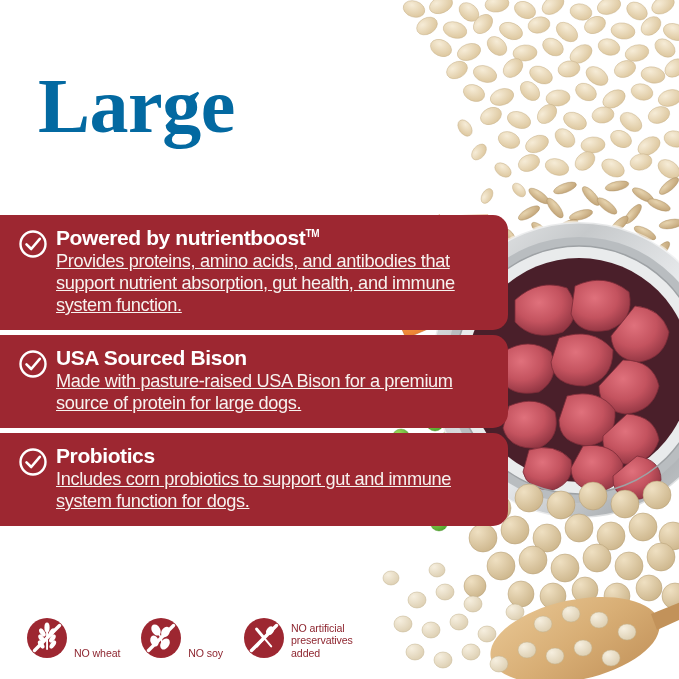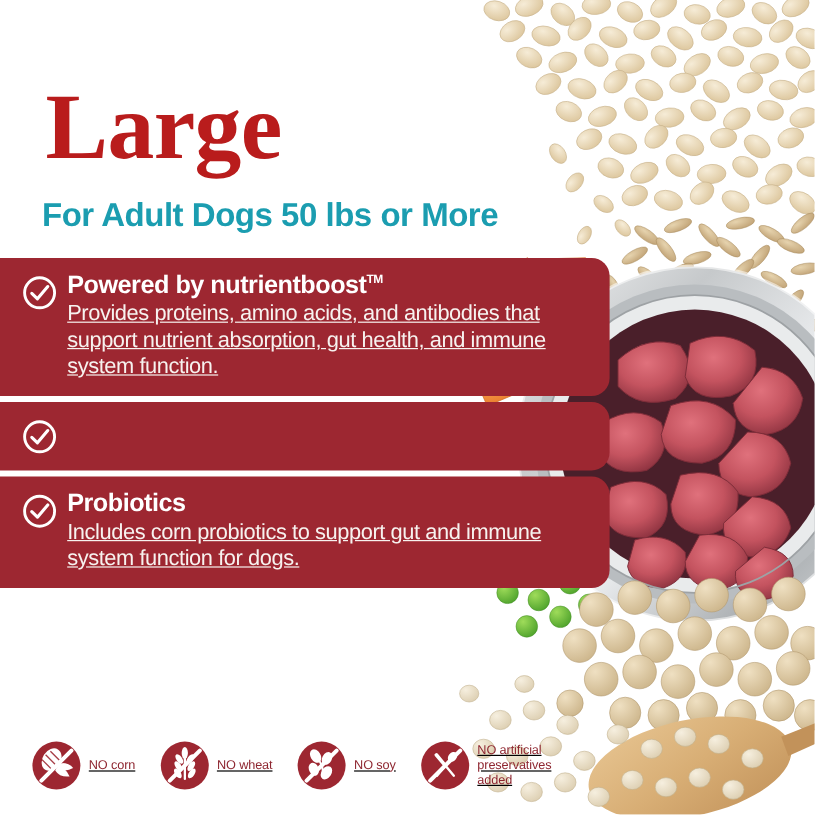--- a/index.html
+++ b/index.html
@@ -15,21 +15,21 @@
   .photo{position:absolute;top:0;right:0;width:300px;height:679px;overflow:hidden;pointer-events:none;}
   .photo svg{position:absolute;top:0;left:0;}
 
   
   .headline{
     position:absolute;left:38px;top:18px;width:420px;
     font-family:"Liberation Serif", serif;
     font-weight:700;
     font-size:78px;
     line-height:0.92;
-    color:#b91c1c;
+    color:#0369a1;
     letter-spacing:-0.5px;
   }
   .headline .l2{display:block;}
   .subhead{
     position:absolute;left:35px;top:165px;width:430px;
     font-family:"Liberation Sans", sans-serif;
     font-weight:700;
     font-size:27.5px;
     line-height:1;
     color:#1b9db0;
@@ -75,21 +75,21 @@
     letter-spacing:-0.35px;
     margin:0;
     text-decoration:underline;
   }
 
   
   .badges{
     position:absolute;left:26px;top:617px;
     display:flex;align-items:center;
   }
-  .badge{display:flex;align-items:center;margin-right:20px;text-decoration:underline;}
+  .badge{display:flex;align-items:flex-end;margin-right:20px;}
   .badge-icon{flex:0 0 auto;width:42px;height:42px;}
   .badge-label{
     font-family:"Liberation Sans", sans-serif;
     font-size:10.6px;
     font-weight:500;
     line-height:1.18;
     color:#8e2630;
     letter-spacing:-0.1px;
     margin-left:6px;
     white-space:pre-line;
@@ -380,21 +380,20 @@
           <ellipse cx="248" cy="632" rx="9" ry="8"></ellipse>
         <ellipse cx="12" cy="578" rx="8" ry="7"></ellipse>
           <ellipse cx="58" cy="570" rx="8" ry="7"></ellipse>
       </g>
     </svg>
   </div>
 
   <h1 class="headline">
     <span>Large</span>
   </h1>
-  <div class="subhead">For Adult Dogs 50 lbs or More</div>
 
   <div class="panels">
 
     <div class="panel">
       <span class="panel-icon">
         <svg width="30" height="30" viewBox="0 0 30 30" xmlns="http://www.w3.org/2000/svg">
           <circle cx="15" cy="15" r="12.5" fill="none" stroke="#ffffff" stroke-width="2.4"></circle>
           <path d="M8.5 15.4 L13.2 20 L21.8 9.8" fill="none" stroke="#ffffff" stroke-width="2.6" stroke-linecap="round" stroke-linejoin="round"></path>
         </svg>
       </span>
@@ -404,57 +403,42 @@
       </div>
     </div>
 
     <div class="panel">
       <span class="panel-icon">
         <svg width="30" height="30" viewBox="0 0 30 30" xmlns="http://www.w3.org/2000/svg">
           <circle cx="15" cy="15" r="12.5" fill="none" stroke="#ffffff" stroke-width="2.4"></circle>
           <path d="M8.5 15.4 L13.2 20 L21.8 9.8" fill="none" stroke="#ffffff" stroke-width="2.6" stroke-linecap="round" stroke-linejoin="round"></path>
         </svg>
       </span>
+      <div class="panel-body">
+        <p class="panel-title"><span>USA Sourced Bison</span><sup></sup></p>
+        <p class="panel-text">Made with pasture-raised USA Bison for a premium source of protein for large dogs.</p>
+      </div>
     </div>
 
     <div class="panel">
       <span class="panel-icon">
         <svg width="30" height="30" viewBox="0 0 30 30" xmlns="http://www.w3.org/2000/svg">
           <circle cx="15" cy="15" r="12.5" fill="none" stroke="#ffffff" stroke-width="2.4"></circle>
           <path d="M8.5 15.4 L13.2 20 L21.8 9.8" fill="none" stroke="#ffffff" stroke-width="2.6" stroke-linecap="round" stroke-linejoin="round"></path>
         </svg>
       </span>
       <div class="panel-body">
         <p class="panel-title"><span>Probiotics</span><sup></sup></p>
         <p class="panel-text">Includes corn probiotics to support gut and immune system function for dogs.</p>
       </div>
     </div>
   </div>
 
   <div class="badges">
 
-    <div class="badge">
-      <span class="badge-icon">
-        <svg width="42" height="42" viewBox="0 0 42 42" xmlns="http://www.w3.org/2000/svg">
-          <circle cx="21" cy="21" r="20" fill="#9d2731"></circle>
-          <g fill="#ffffff">
-            <ellipse cx="17" cy="16" rx="7.5" ry="10" transform="rotate(32 17 16)"></ellipse>
-            <path d="M22 21 q7 2 10 9 q-8 1 -12 -5 z"></path>
-            <path d="M23 19 q8 -1 12 4 q-7 4 -13 0 z"></path>
-          </g>
-          <g stroke="#9d2731" stroke-width="1.1" opacity="0.9">
-            <line x1="12" y1="12" x2="22" y2="22"></line>
-            <line x1="16" y1="9" x2="26" y2="19"></line>
-            <line x1="9" y1="16" x2="19" y2="26"></line>
-          </g>
-          <line x1="8.5" y1="33.5" x2="33.5" y2="8.5" stroke="#ffffff" stroke-width="3.4" stroke-linecap="round"></line>
-        </svg>
-      </span>
-      <span class="badge-label">NO corn</span>
-    </div>
 
     <div class="badge">
       <span class="badge-icon">
         <svg width="42" height="42" viewBox="0 0 42 42" xmlns="http://www.w3.org/2000/svg">
           <circle cx="21" cy="21" r="20" fill="#9d2731"></circle>
           <g fill="#ffffff">
             <rect x="20.1" y="12" width="1.9" height="21" rx="0.9"></rect>
             <ellipse cx="21" cy="10.5" rx="2.6" ry="5"></ellipse>
             <ellipse cx="16.4" cy="15.5" rx="2.4" ry="4.6" transform="rotate(-34 16.4 15.5)"></ellipse>
             <ellipse cx="25.6" cy="15.5" rx="2.4" ry="4.6" transform="rotate(34 25.6 15.5)"></ellipse>

